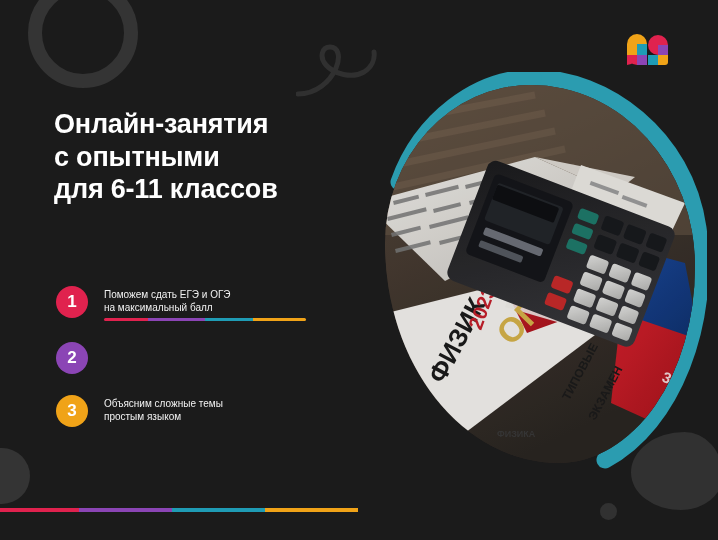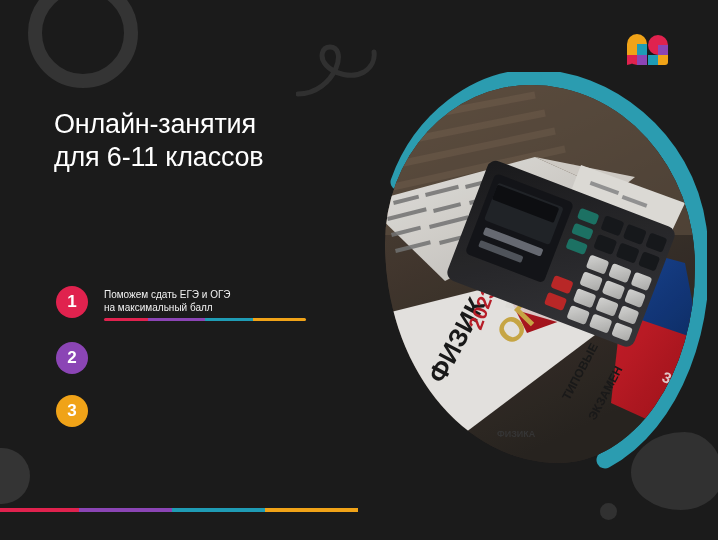--- a/index.html
+++ b/index.html
@@ -45,21 +45,21 @@
     background:#2a2420;
   }
   #photo-blob svg{display:block;width:100%;height:100%;}
 
   
   #logo{position:absolute;left:625px;top:33px;width:46px;height:35px;}
 
   
   #headline{
     position:absolute;left:54px;top:108px;width:330px;
-    color:#ffffff;font-size:27px;font-weight:normal;line-height:1.21;
+    color:#ffffff;font-size:27px;font-weight:bold;line-height:1.21;
     letter-spacing:-0.2px;
   }
   #headline div{white-space:nowrap;}
 
   
   #list{position:absolute;left:56px;top:286px;width:330px;}
   .list-item{position:relative;display:flex;align-items:flex-start;margin-bottom:21px;}
   .badge{
     flex:0 0 auto;width:32px;height:32px;border-radius:50%;
     color:#ffffff;font-size:17px;font-weight:bold;
@@ -280,40 +280,45 @@
       <path d="M33 12 h10 v10 h-10 z" fill="#8b45b5"></path>
       <path d="M23 22 h10 v10 h-10 z" fill="#1f9cb5"></path>
       <path d="M33 22 a10 10 0 0 0 10 -10 v10 z" fill="#8b45b5"></path>
       <path d="M33 22 h10 v7 a3 3 0 0 1 -3 3 h-7 z" fill="#f0a318"></path>
       <path d="M23 22 a10 10 0 0 0 10 10 v-10 z" fill="#1f9cb5"></path>
     </g>
   </svg>
 
   <div id="headline">
     <div>Онлайн-занятия</div>
+    <div>с опытными</div>
     <div>для 6-11 классов</div>
   </div>
 
   <div id="list">
 
     <div class="list-item">
       <div class="badge" style="background: rgb(224, 34, 78);">1</div>
       <div class="item-body">
         <div class="item-text">Поможем сдать ЕГЭ и ОГЭ
 на максимальный балл</div>
         <div class="item-underline"></div>
       </div>
     </div>
 
     <div class="list-item">
       <div class="badge" style="background: rgb(139, 69, 181);">2</div>
     </div>
 
     <div class="list-item">
       <div class="badge" style="background: rgb(240, 163, 24);">3</div>
+      <div class="item-body">
+        <div class="item-text">Объясним сложные темы
+простым языком</div>
+      </div>
     </div>
 
   </div>
 
   <div id="bottom-bar"></div>
 
   <div id="watermark">
     <svg width="22" height="17" viewBox="0 0 22 17">
       <circle cx="5" cy="11" r="5" fill="#e8e8e8"></circle>
       <circle cx="14" cy="4" r="4" fill="#e8e8e8"></circle>

